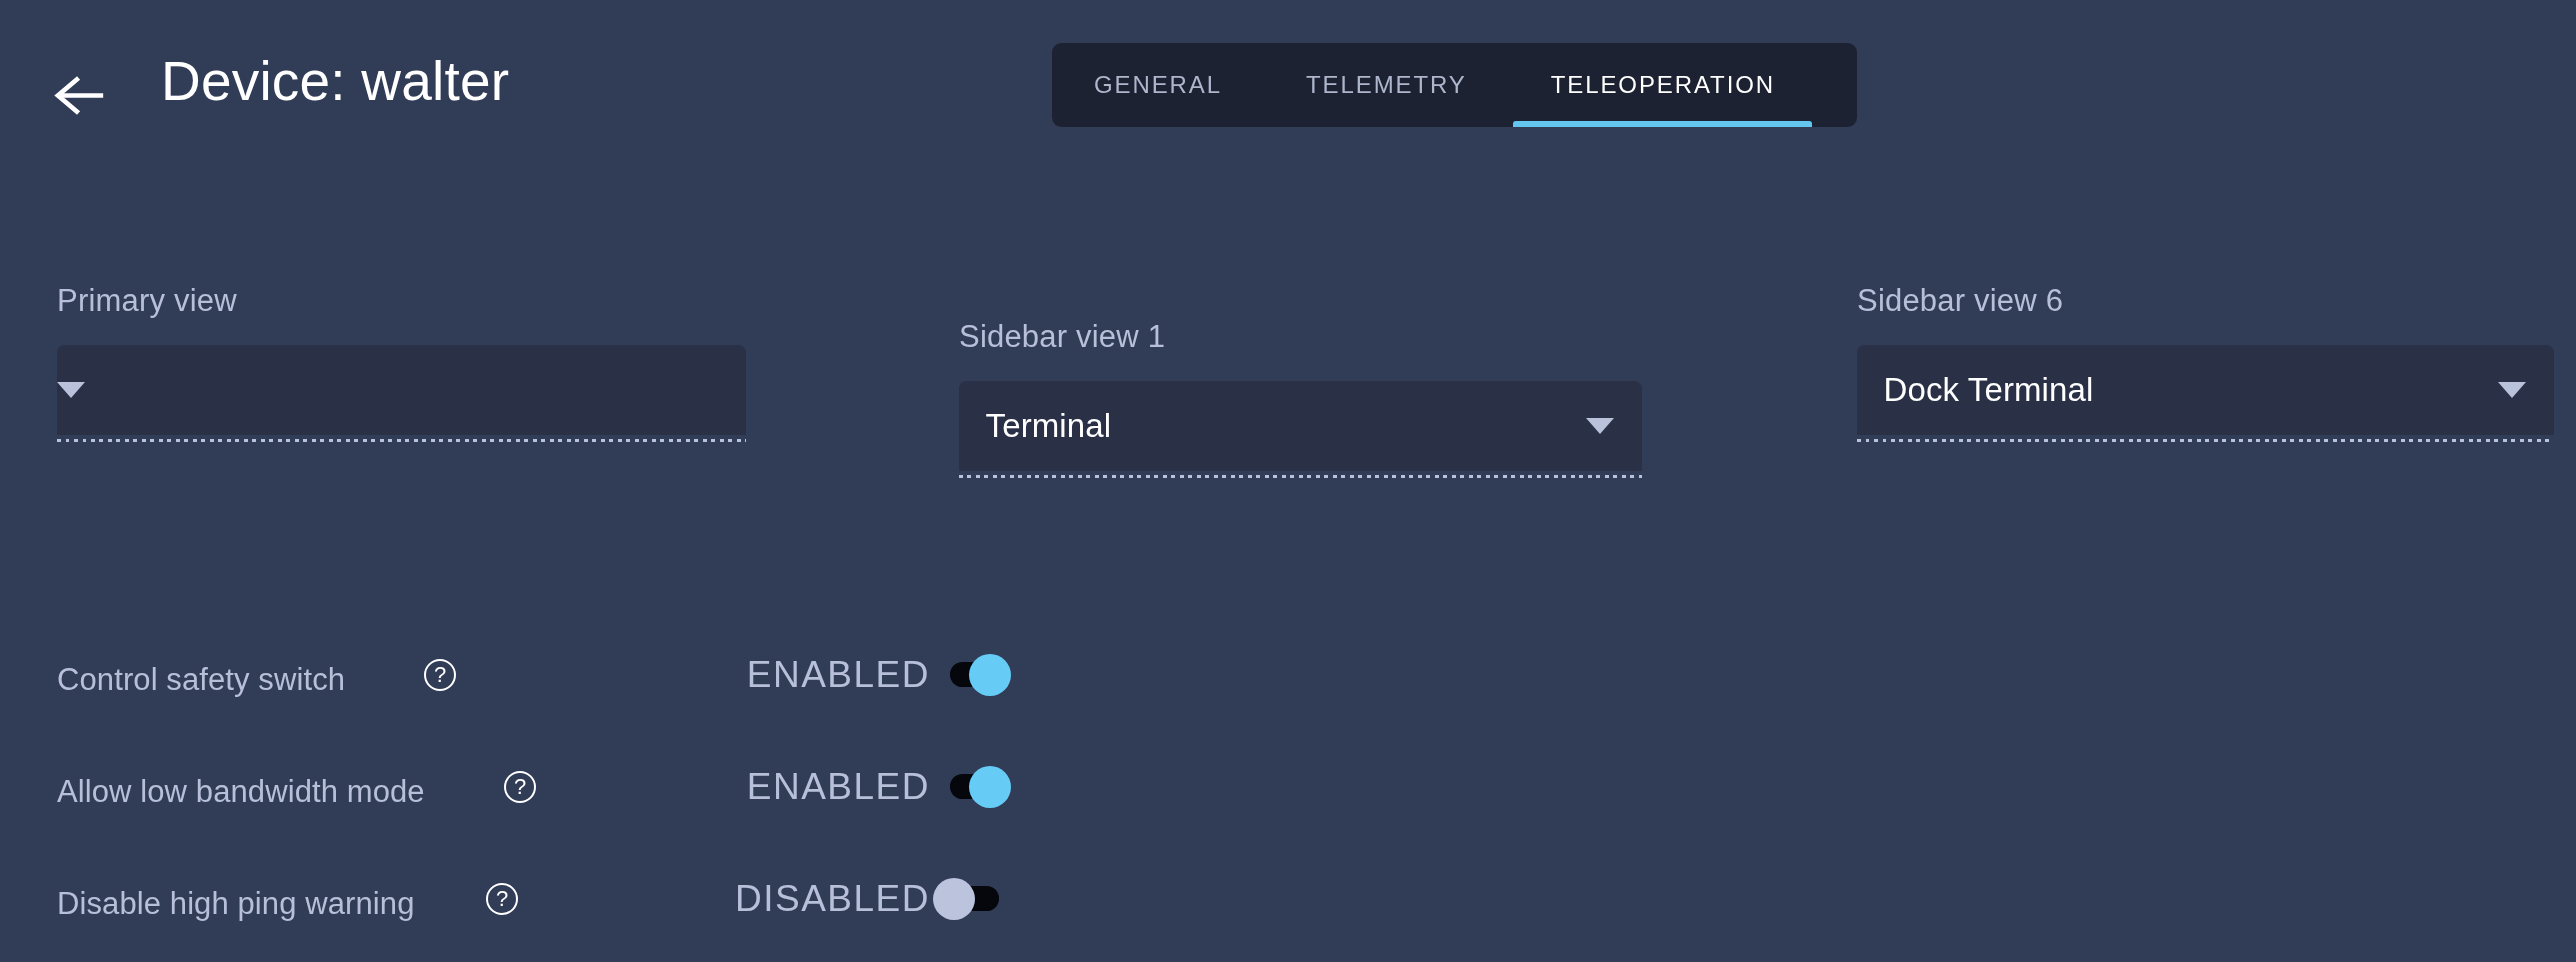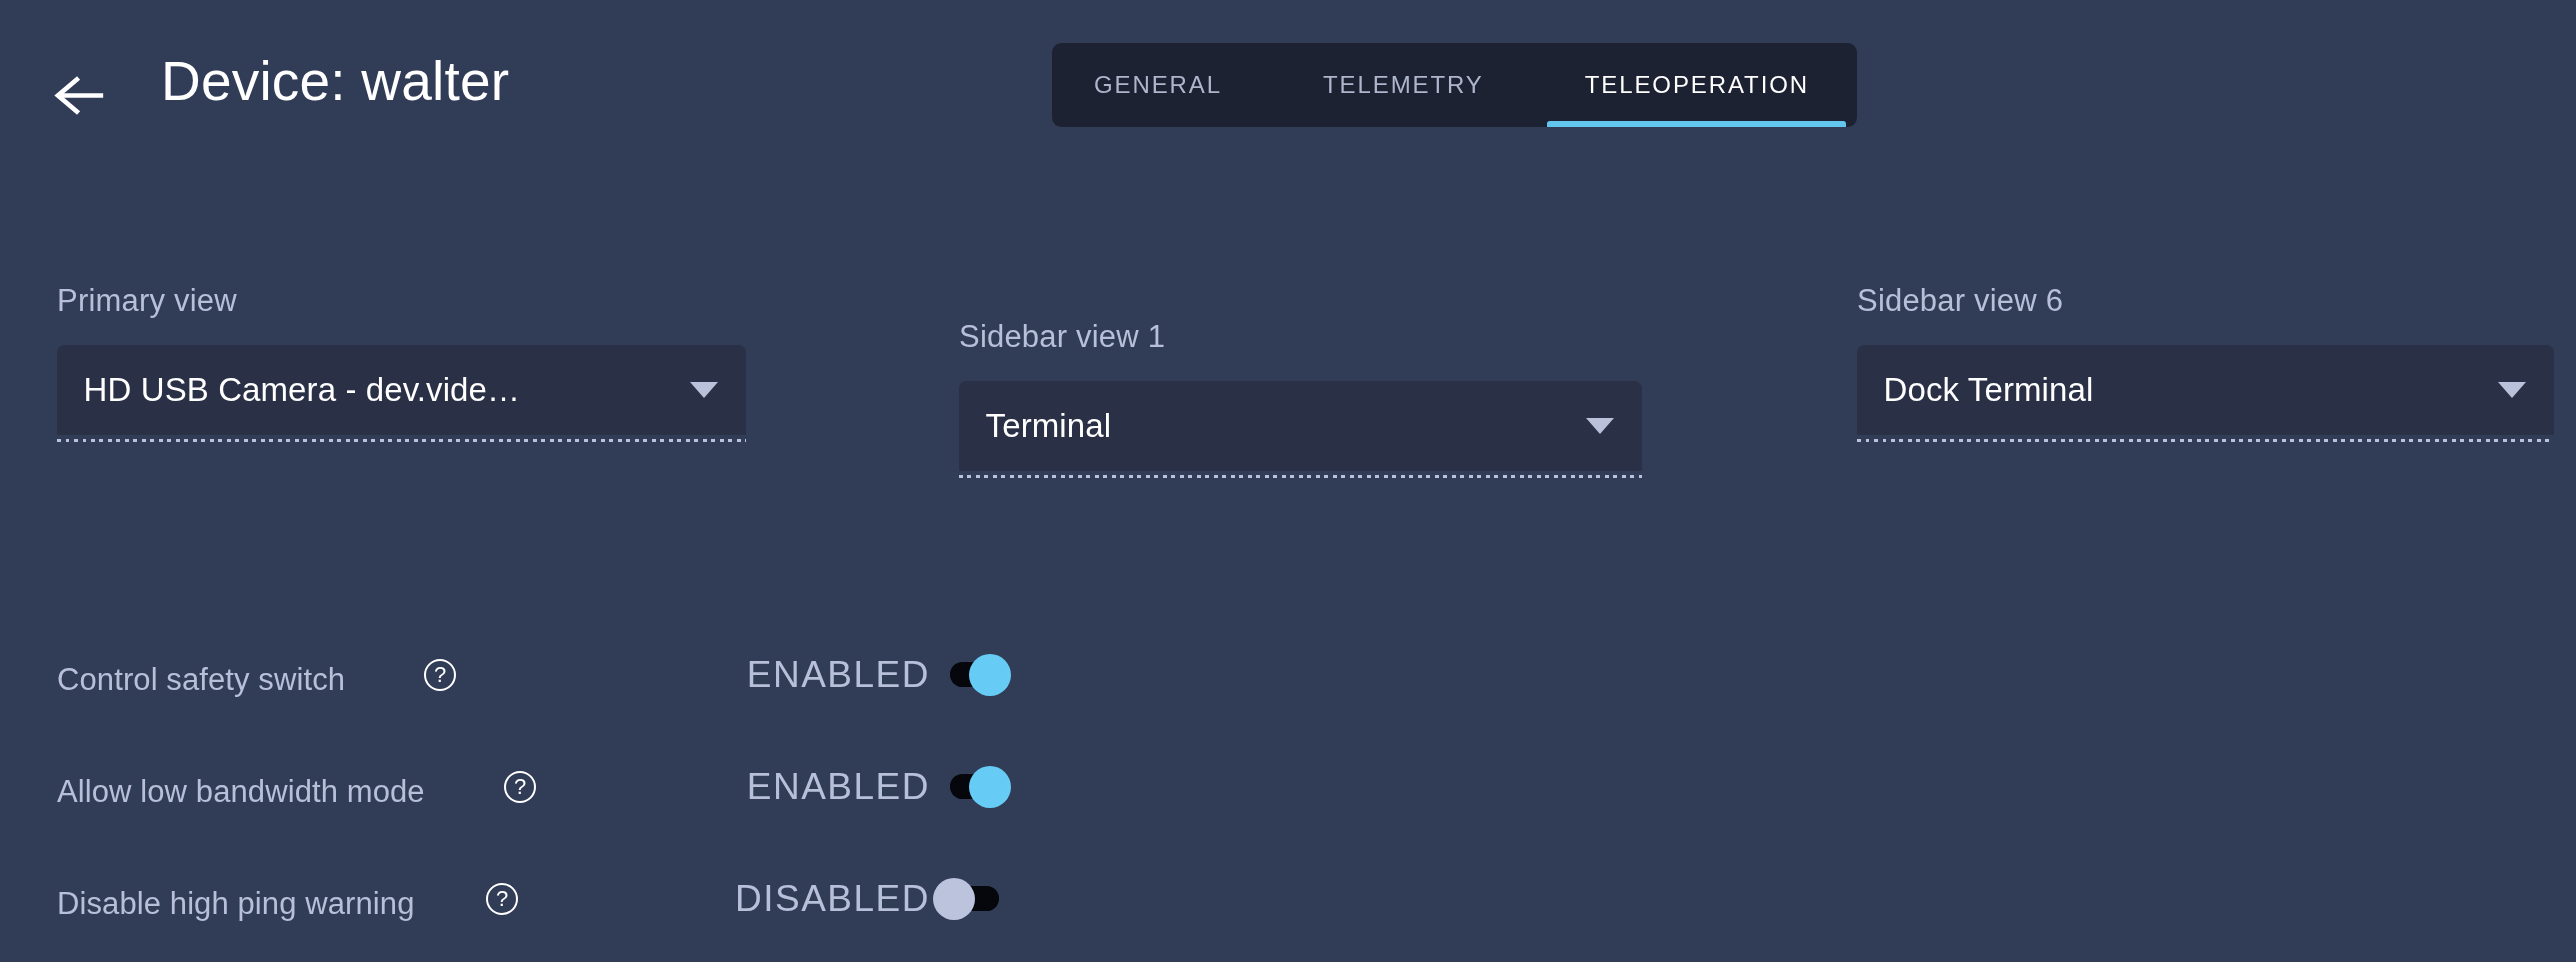--- a/index.html
+++ b/index.html
@@ -57,21 +57,20 @@
   .tabbar {
     position: absolute;
     left: 1052px;
     top: 43px;
     width: 805px;
     height: 84px;
     background: #1d2233;
     border-radius: 9.5px;
     display: flex;
     align-items: stretch;
-    gap: 17px;
   }
   .tab {
     position: relative;
     display: flex;
     align-items: center;
     justify-content: center;
     padding: 0 42px;
     font-size: 24px;
     letter-spacing: 1.9px;
     color: #aeb6cc;
@@ -252,21 +251,20 @@
     <div class="tab active">
       <span>TELEOPERATION</span>
     </div>
   </div>
 
   <div class="selects">
 
     <div class="field" style="left:57px; width:689px;">
       <div class="field-label">Primary view</div>
       <div class="select">
-        <span class="select-value">HD USB Camera - dev.vide…</span>
         <span class="caret"></span>
         <span class="select-underline"></span>
       </div>
     </div>
 
     <div class="field" style="left:959px; width:683px;margin-top:36px;">
       <div class="field-label">Sidebar view 1</div>
       <div class="select">
         <span class="select-value">Terminal</span>
         <span class="caret"></span>

